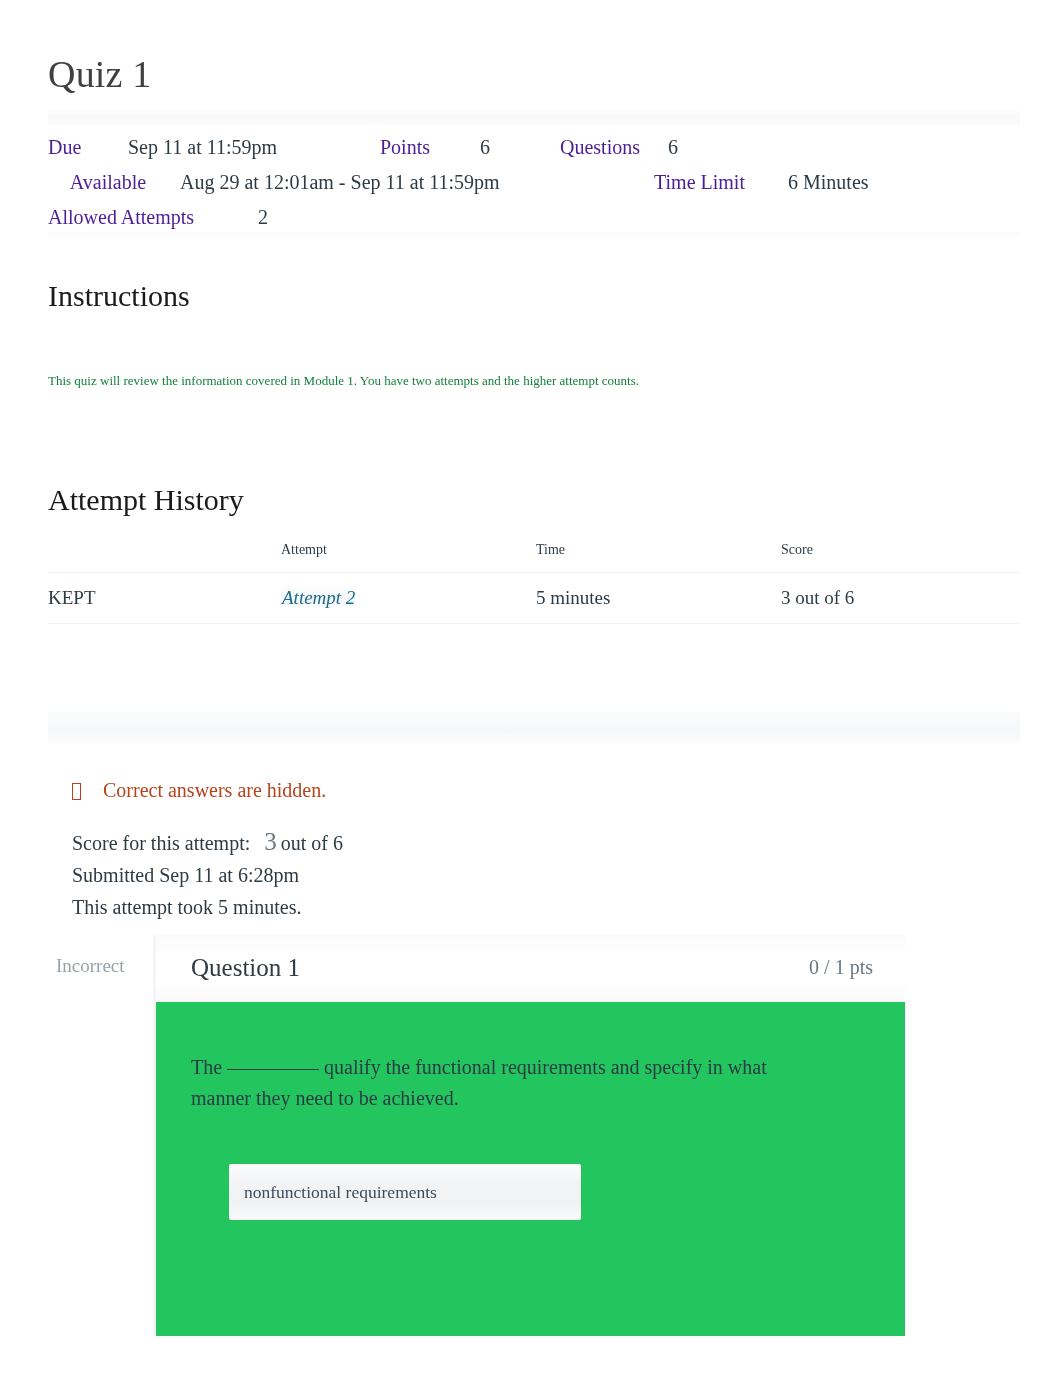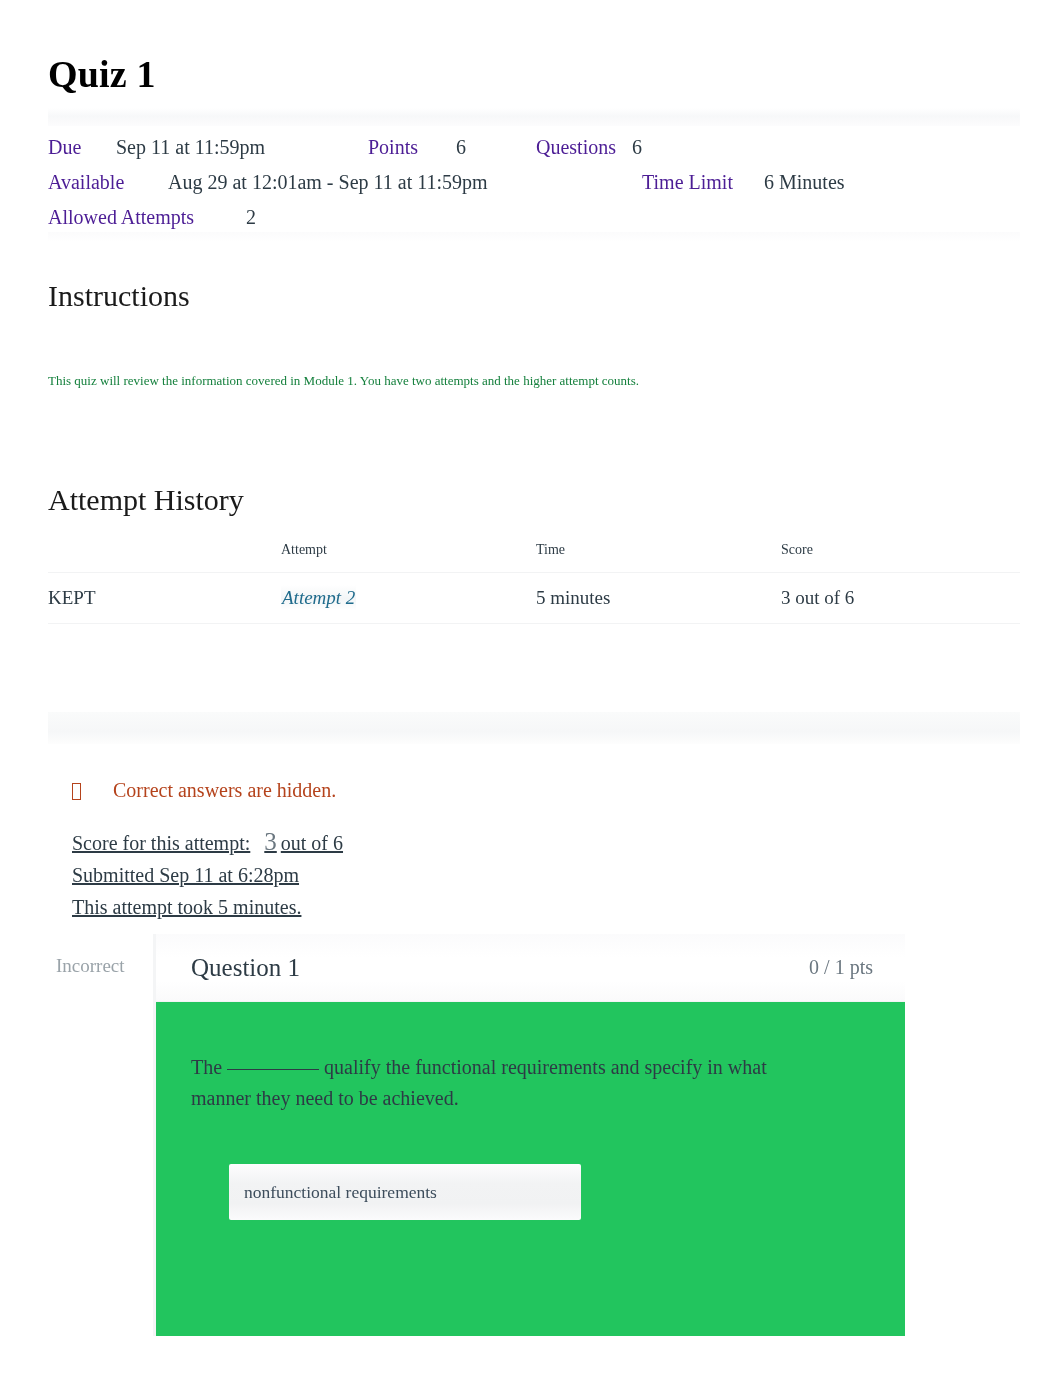--- a/index.html
+++ b/index.html
@@ -23,22 +23,22 @@
     box-sizing: border-box;
   }
 
   
   .quiz-title {
     position: absolute;
     left: 48px;
     top: 48px;
     font-size: 38px;
     line-height: 52px;
-    font-weight: bold;
-    color: #000000;
+    font-weight: normal;
+    color: #404040;
     margin: 0;
     letter-spacing: 0.2px;
   }
 
   .title-rule {
     position: absolute;
     left: 48px;
     top: 108px;
     width: 972px;
     height: 18px;
@@ -59,29 +59,30 @@
     display: block;
     white-space: nowrap;
   }
   .meta-term {
     display: inline-block;
     color: #4c1d95;
   }
   .meta-val {
     display: inline-block;
     color: #2d3b45;
+    margin-left: 12px;
   }
   .r1 .t-due       { width: 68px; }
   .r1 .v-due       { width: 252px; }
   .r1 .t-points    { width: 88px; }
   .r1 .v-points    { width: 80px; }
   .r1 .t-questions { width: 96px; }
   .r1 .v-questions { width: 40px; }
 
-  .r2 .t-avail     { width: 120px; }
+  .r2 .t-avail     { width: 120px; text-align: center; }
   .r2 .v-avail     { width: 474px; }
   .r2 .t-time      { width: 122px; }
   .r2 .v-time      { width: 120px; }
 
   .r3 .t-attempts  { width: 198px; }
   .r3 .v-attempts  { width: 40px; }
 
   .meta-bottom-rule {
     position: absolute;
     left: 48px;
@@ -165,21 +166,21 @@
   
   .hidden-notice {
     position: absolute;
     left: 72px;
     top: 775px;
     font-size: 20px;
     line-height: 30px;
     color: #b5431c;
     display: flex;
     align-items: center;
-    gap: 20px;
+    gap: 10px;
   }
   .tofu-icon {
     display: inline-block;
     width: 9px;
     height: 17px;
     border: 1.4px solid #b5431c;
     box-sizing: border-box;
     position: relative;
     top: 1px;
   }
@@ -190,21 +191,21 @@
 
   
   .attempt-summary {
     position: absolute;
     left: 72px;
     top: 826px;
     font-size: 20px;
     line-height: 32px;
     color: #2d3b45;
   }
-  .summary-line { white-space: nowrap; text-decoration: underline; }
+  .summary-line { white-space: nowrap; }
   .score-number {
     font-size: 25px;
     color: #6b7780;
     padding: 0 4px 0 14px;
   }
 
   
   .question-outer {
     position: absolute;
     left: 153px;

